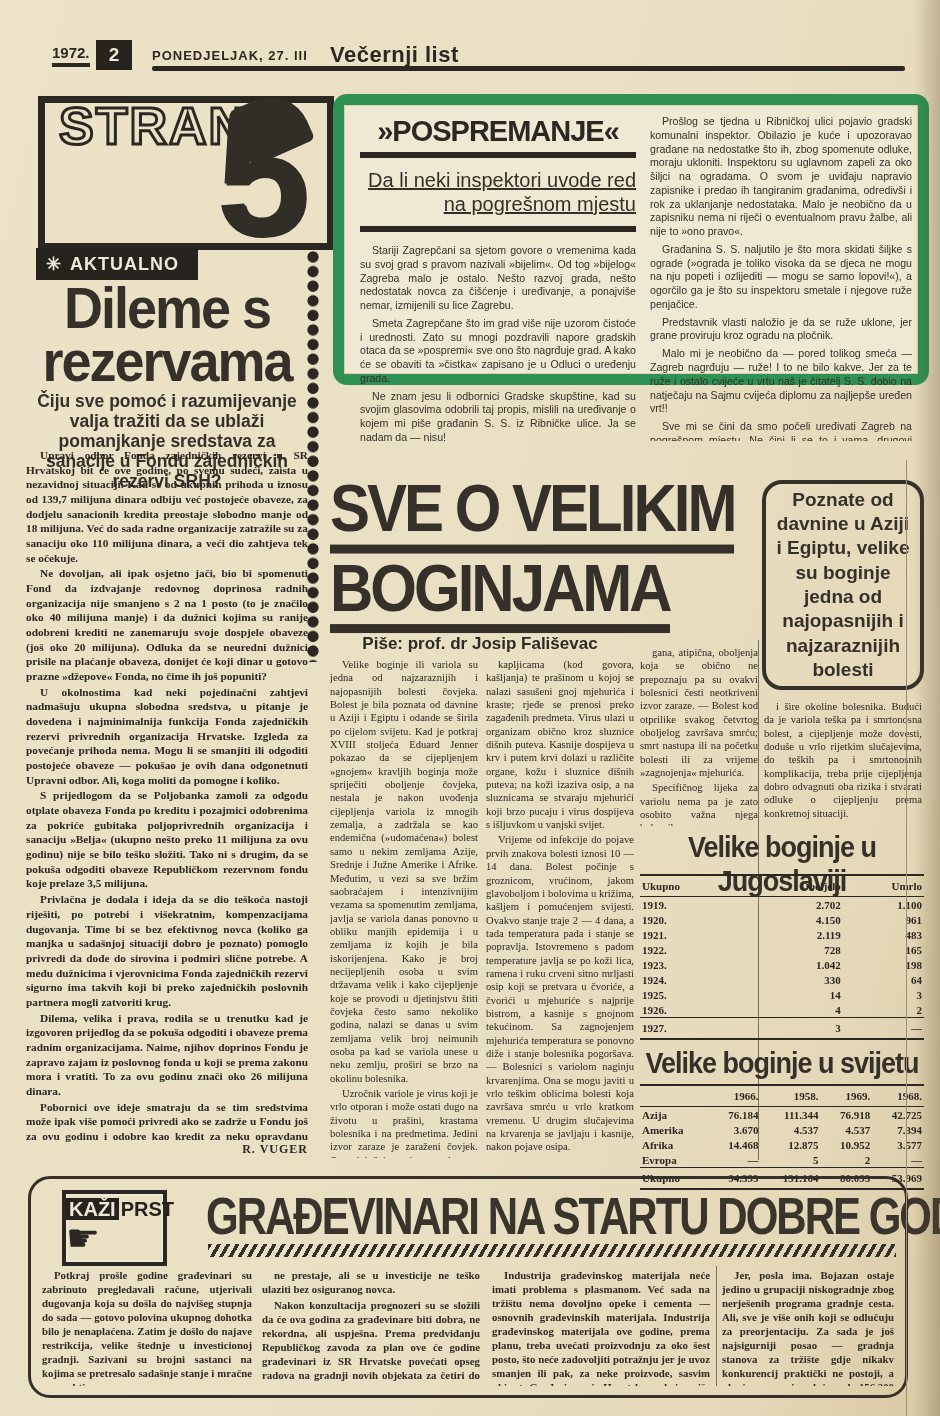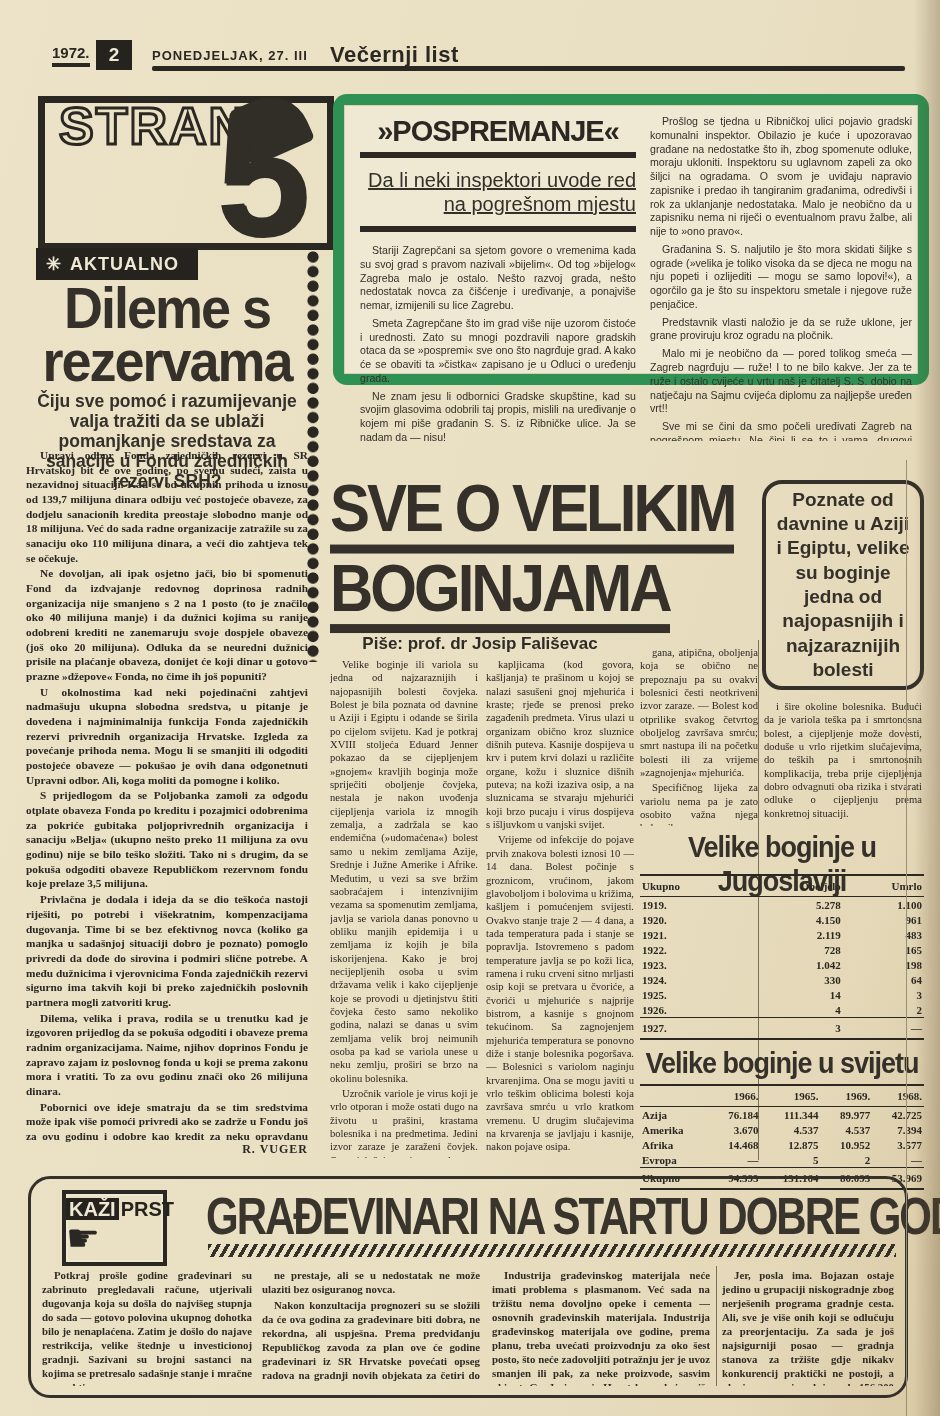--- a/index.html
+++ b/index.html
@@ -145,21 +145,21 @@
         <div class="posp-rule2"></div>
         <div class="posp-text">
             <p>Stariji Zagrepčani sa sjetom govore o vremenima kada su svoj grad s pravom nazivali »bijelim«. Od tog »bijelog« Zagreba malo je ostalo. Nešto razvoj grada, nešto nedostatak novca za čišćenje i uređivanje, a ponajviše nemar, izmijenili su lice Zagrebu.</p>
             <p>Smeta Zagrepčane što im grad više nije uzorom čistoće i urednosti. Zato su mnogi pozdravili napore gradskih otaca da se »pospremi« sve ono što nagrđuje grad. A kako će se obaviti ta »čistka« zapisano je u Odluci o uređenju grada.</p>
             <p>Ne znam jesu li odbornici Gradske skupštine, kad su svojim glasovima odobrili taj propis, mislili na uređivanje o kojem mi piše građanin S. S. iz Ribničke ulice. Ja se nadam da — nisu!</p>
           </div>
       </div>
       <div class="posp-right">
         <div class="posp-text">
             <p>Prošlog se tjedna u Ribničkoj ulici pojavio gradski komunalni inspektor. Obilazio je kuće i upozoravao građane na nedostatke što ih, zbog spomenute odluke, moraju ukloniti. Inspektoru su uglavnom zapeli za oko šiljci na ogradama. O svom je uviđaju napravio zapisnike i predao ih tangiranim građanima, odredivši i rok za uklanjanje nedostataka. Malo je neobično da u zapisniku nema ni riječi o eventualnom pravu žalbe, ali nije to »ono pravo«.</p>
-            <p>Građanina S. S. naljutilo je što mora skidati šiljke s ograde (»velika je toliko visoka da se djeca ne mogu na nju popeti i ozlijediti — mogu se samo lopovi!«), a ogorčilo ga je što su inspektoru smetale i njegove ruže penjačice.</p>
+            <p>Građanina S. S. naljutilo je što mora skidati šiljke s ograde (»ograda je toliko visoka da se djeca ne mogu na nju popeti i ozlijediti — mogu se samo lopovi!«), a ogorčilo ga je što su inspektoru smetale i njegove ruže penjačice.</p>
             <p>Predstavnik vlasti naložio je da se ruže uklone, jer grane proviruju kroz ogradu na pločnik.</p>
             <p>Malo mi je neobično da — pored tolikog smeća — Zagreb nagrđuju — ruže! I to ne bilo kakve. Jer za te ruže i ostalo cvijeće u vrtu naš je čitatelj S. S. dobio na natječaju na Sajmu cvijeća diplomu za najljepše uređen vrt!!</p>
             <p>Sve mi se čini da smo počeli uređivati Zagreb na pogrešnom mjestu. Ne čini li se to i vama, drugovi inspektori?</p>
           </div>
 
       </div>
     </div>
   </div>
 
   <div class="abs bog-h">
@@ -195,21 +195,21 @@
     <thead>
       <tr>
         <th>Ukupno</th>
         <th>Oboljelo</th>
         <th>Umrlo</th>
       </tr>
     </thead>
     <tbody>
         <tr>
           <td>1919.</td>
-          <td>5.278</td>
+          <td>2.702</td>
           <td>1.100</td>
         </tr>
         <tr>
           <td>1920.</td>
           <td>4.150</td>
           <td>961</td>
         </tr>
         <tr>
           <td>1921.</td>
           <td>2.119</td>
@@ -247,31 +247,31 @@
         </tr>
       </tbody>
   </table>
 
   <div class="abs tblh2">Velike boginje u svijetu</div>
   <table class="stats t2">
     <thead>
       <tr>
         <th></th>
         <th>1966.</th>
-        <th>1965.</th>
+        <th>1958.</th>
         <th>1969.</th>
         <th>1968.</th>
       </tr>
     </thead>
     <tbody>
         <tr>
           <td>Azija</td>
           <td>76.184</td>
           <td>111.344</td>
-          <td>89.977</td>
+          <td>76.918</td>
           <td>42.725</td>
         </tr>
         <tr>
           <td>Amerika</td>
           <td>3.670</td>
           <td>4.537</td>
           <td>4.537</td>
           <td>7.394</td>
         </tr>
         <tr>
@@ -304,21 +304,21 @@
       <span class="k1">KAŽI</span><span class="k2">PRST</span>
     </div>
     <div class="kazi-hand">☛</div>
   </div>
   <div class="abs grad-h">GRAĐEVINARI NA STARTU DOBRE GODINE</div>
   <div class="abs grad-hatch"></div>
   <div class="abs bot-col bc1">
       <p>Potkraj prošle godine građevinari su zabrinuto pregledavali račune, utjerivali dugovanja koja su došla do najvišeg stupnja do sada — gotovo polovina ukupnog dohotka bilo je nenaplaćena. Zatim je došlo do najave restrikcija, velike štednje u investicionoj gradnji. Sazivani su brojni sastanci na kojima se pretresalo sadašnje stanje i mračne perspektive.</p>
     </div>
   <div class="abs bot-col bc2">
-      <p>ne prestaje, ali se u nedostatak ne može ulaziti bez osiguranog novca.</p>
+      <p>ne prestaje, ali se u investicije ne teško ulaziti bez osiguranog novca.</p>
       <p>Nakon konzultacija prognozeri su se složili da će ova godina za građevinare biti dobra, ne rekordna, ali uspješna. Prema predviđanju Republičkog zavoda za plan ove će godine građevinari iz SR Hrvatske povećati opseg radova na gradnji novih objekata za četiri do pet posto. Da bi se sav posao dobro obavio trebat će povećati broj zaposlenih za 2,6 posto.</p>
     </div>
   <div class="abs bot-col bc3">
       <p>Industrija građevinskog materijala neće imati problema s plasmanom. Već sada na tržištu nema dovoljno opeke i cementa — osnovnih građevinskih materijala. Industrija građevinskog materijala ove godine, prema planu, treba uvećati proizvodnju za oko šest posto, što neće zadovoljiti potražnju jer je uvoz smanjen ili pak, za neke proizvode, sasvim ukinut. Građevinare iz Hrvatske ne brine više kako će uposliti svoje velike kapacitete.</p>
     </div>
   <div class="abs bot-col bc4">
   <p>Jer, posla ima. Bojazan ostaje jedino u grupaciji niskogradnje zbog nerješenih programa gradnje cesta. Ali, sve je više onih koji se odlučuju za preorjentaciju. Za sada je još najsigurniji posao — gradnja stanova za tržište gdje nikakv konkurencij praktički ne postoji, a planirana proizvodnja od 156.200 stanova do 1975. godine u SR Hrvatskoj neće zadovoljiti sve potrebe.</p>
     </div>
   <div class="abs vsep2"></div>
 

